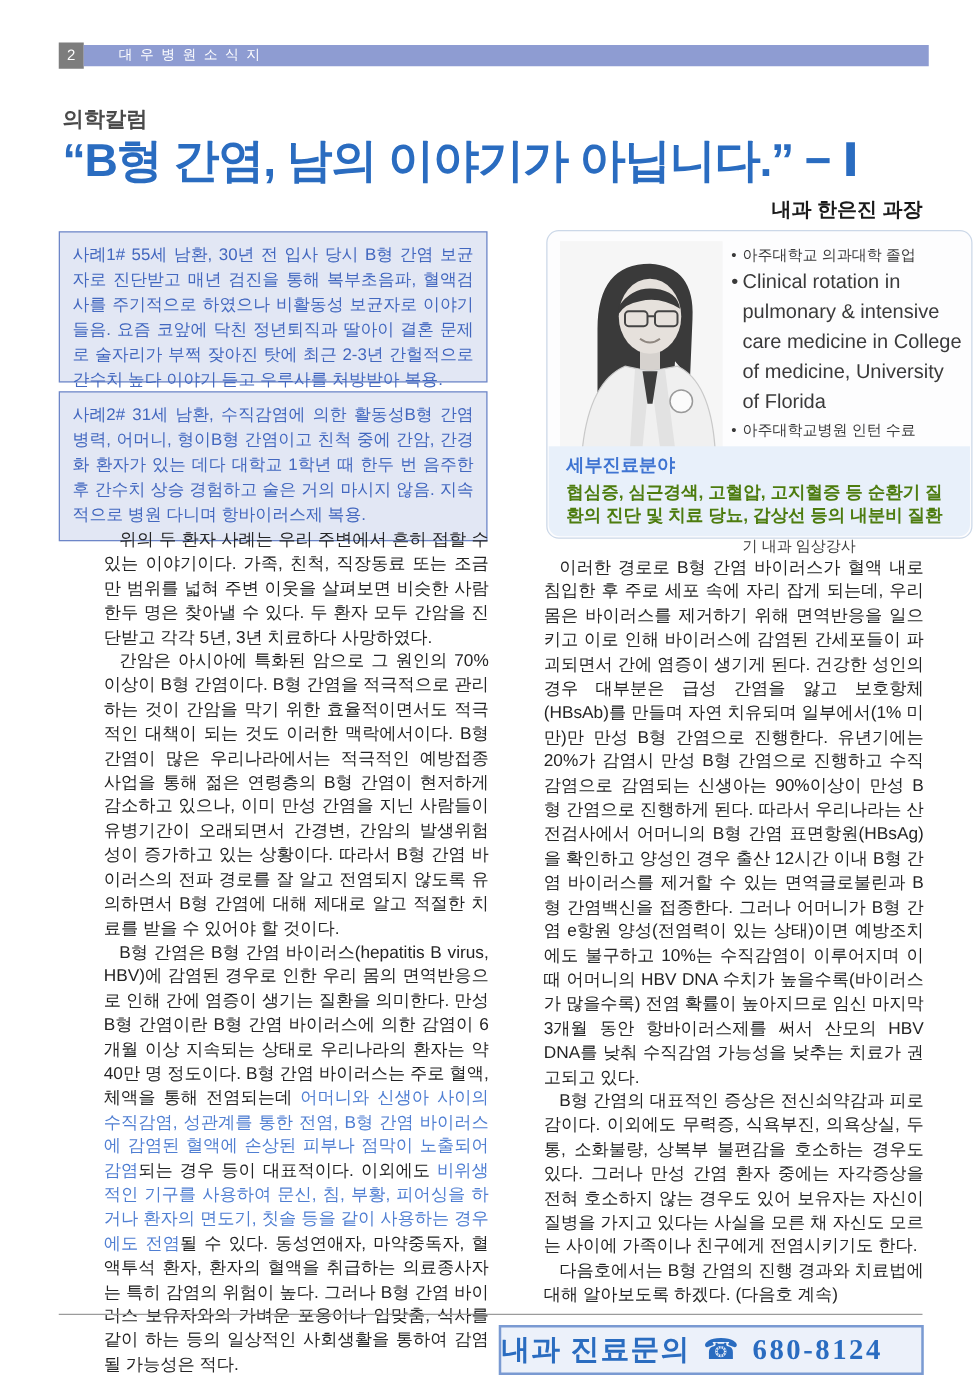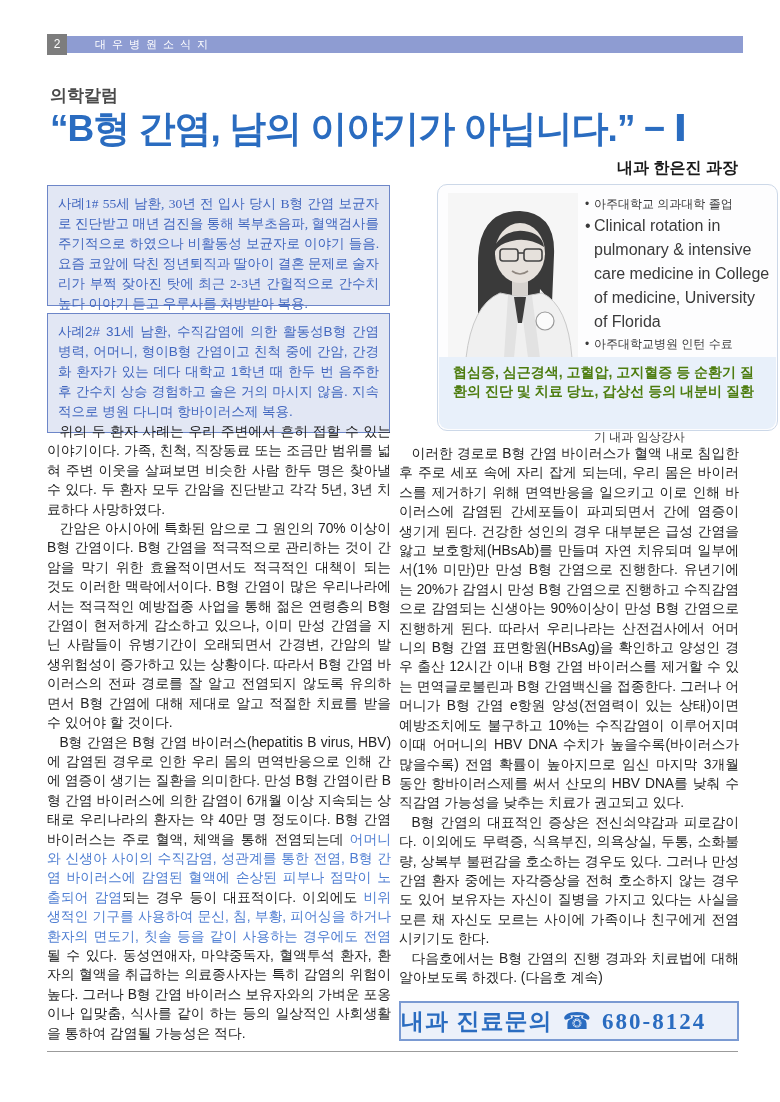--- a/index.html
+++ b/index.html
@@ -17,40 +17,40 @@
   
   .column-label { position:absolute; left:50px; top:84px; font-size:17px; font-weight:bold; color:#4a4a4a; }
   .main-title { position:absolute; left:50px; top:104px; width:700px;
     font-size:37px; font-weight:800; color:#2a6cc0; letter-spacing:-1px; white-space:nowrap; }
   .byline { position:absolute; right:42px; top:158px; font-size:16px; font-weight:bold; color:#1a1a1a; }
 
   
   .case-box { position:absolute; left:47px; width:343px; background:#e2e7f4;
     border:1.5px solid #6d86c8; padding:8px 10px; color:#4267bf;
     font-size:13.5px; line-height:1.48; text-align:justify; }
-  .case-box.c1 { top:185px; height:121px;font-family:Liberation Serif, serif; }
+  .case-box.c1 { top:185px; height:121px; }
   .case-box.c2 { top:313px; height:120px; }
 
   
   .profile-box { position:absolute; left:398px; top:184px; width:341px; height:247px;
     background:#fdfdfe; border:1px solid #ccd8e8; border-radius:10px;margin-left:39px; }
   .photo { position:absolute; left:10px; top:8px; width:130px; height:165px; background:#f6f6f6; }
   .credentials { position:absolute; left:147px; top:10px; width:186px; list-style:none;
     font-size:12px; line-height:1.5; color:#3a3a3a; }
   .credentials li { padding-left:9px; position:relative; margin-bottom:1px; }
   .credentials li::before { content:"•"; position:absolute; left:0; top:0; }
   .credentials li.serif { font-family:Liberation Sans, sans-serif; font-size:16px; }
   .specialty { position:absolute; left:1px; right:1px; bottom:1px; height:72px;
     background:#e8f0fa; border-radius:0 0 9px 9px; padding:6px 12px 6px 14px; }
   .specialty-title { font-size:14.5px; font-weight:bold; color:#3f74d2; margin-bottom:2px; }
   .specialty-text { font-size:14px; font-weight:bold; color:#4d7c0f; line-height:1.35; }
 
   
   .col { position:absolute; text-align:justify; font-size:13.8px; line-height:19.4px; color:#242424; }
-  .col p { text-indent:0.9em; }
+  .col p { text-indent:0.9em;margin-left:36px; }
   .col-left { left:47px; top:422px; width:344px; }
   .col-right { left:399px; top:444px; width:340px; }
   .col .hl { color:#4f7ed2; }
 
   
   .contact-box { margin-top:14px; height:40px; border:2px solid #7a9ad2; background:#ecf1fa;
     display:flex; align-items:center; justify-content:flex-start; gap:10px;
     color:#2a6cc0; font-weight:bold; font-size:23px; letter-spacing:1px; text-indent:0; }
   .contact-box .phone-number { font-family:"Liberation Serif","DejaVu Serif",serif; letter-spacing:2px; }
 
@@ -93,20 +93,21 @@
     </div>
     <ul class="credentials">
         <li>아주대학교 의과대학 졸업</li>
         <li class="serif">Clinical rotation in pulmonary &amp; intensive care medicine in College of medicine, University of Florida</li>
         <li>아주대학교병원 인턴 수료</li>
         <li>아주대학교병원 내과 레지던트 수료</li>
         <li>내과 전문의 자격취득</li>
         <li>아주대학교병원 심혈관센터 순환기 내과 임상강사</li>
       </ul>
     <div class="specialty">
+      <div class="specialty-title">세부진료분야</div>
       <div class="specialty-text">협심증, 심근경색, 고혈압, 고지혈증 등 순환기 질환의 진단 및 치료 당뇨, 갑상선 등의 내분비 질환</div>
     </div>
   </div>
 
   <div class="col col-left">
       <p><span>위의 두 환자 사례는 우리 주변에서 흔히 접할 수 있는 이야기이다. 가족, 친척, 직장동료 또는 조금만 범위를 넓혀 주변 이웃을 살펴보면 비슷한 사람 한두 명은 찾아낼 수 있다. 두 환자 모두 간암을 진단받고 각각 5년, 3년 치료하다 사망하였다.</span></p>
       <p><span>간암은 아시아에 특화된 암으로 그 원인의 70% 이상이 B형 간염이다. B형 간염을 적극적으로 관리하는 것이 간암을 막기 위한 효율적이면서도 적극적인 대책이 되는 것도 이러한 맥락에서이다. B형 간염이 많은 우리나라에서는 적극적인 예방접종 사업을 통해 젊은 연령층의 B형 간염이 현저하게 감소하고 있으나, 이미 만성 간염을 지닌 사람들이 유병기간이 오래되면서 간경변, 간암의 발생위험성이 증가하고 있는 상황이다. 따라서 B형 간염 바이러스의 전파 경로를 잘 알고 전염되지 않도록 유의하면서 B형 간염에 대해 제대로 알고 적절한 치료를 받을 수 있어야 할 것이다.</span></p>
       <p><span>B형 간염은 B형 간염 바이러스(hepatitis B virus, HBV)에 감염된 경우로 인한 우리 몸의 면역반응으로 인해 간에 염증이 생기는 질환을 의미한다. 만성 B형 간염이란 B형 간염 바이러스에 의한 감염이 6개월 이상 지속되는 상태로 우리나라의 환자는 약 40만 명 정도이다. B형 간염 바이러스는 주로 혈액, 체액을 통해 전염되는데 </span><span class="hl">어머니와 신생아 사이의 수직감염, 성관계를 통한 전염, B형 간염 바이러스에 감염된 혈액에 손상된 피부나 점막이 노출되어 감염</span><span>되는 경우 등이 대표적이다. 이외에도 </span><span class="hl">비위생적인 기구를 사용하여 문신, 침, 부황, 피어싱을 하거나 환자의 면도기, 칫솔 등을 같이 사용하는 경우에도 전염</span><span>될 수 있다. 동성연애자, 마약중독자, 혈액투석 환자, 환자의 혈액을 취급하는 의료종사자는 특히 감염의 위험이 높다. 그러나 B형 간염 바이러스 보유자와의 가벼운 포옹이나 입맞춤, 식사를 같이 하는 등의 일상적인 사회생활을 통하여 감염될 가능성은 적다.</span></p>
     </div>
 

